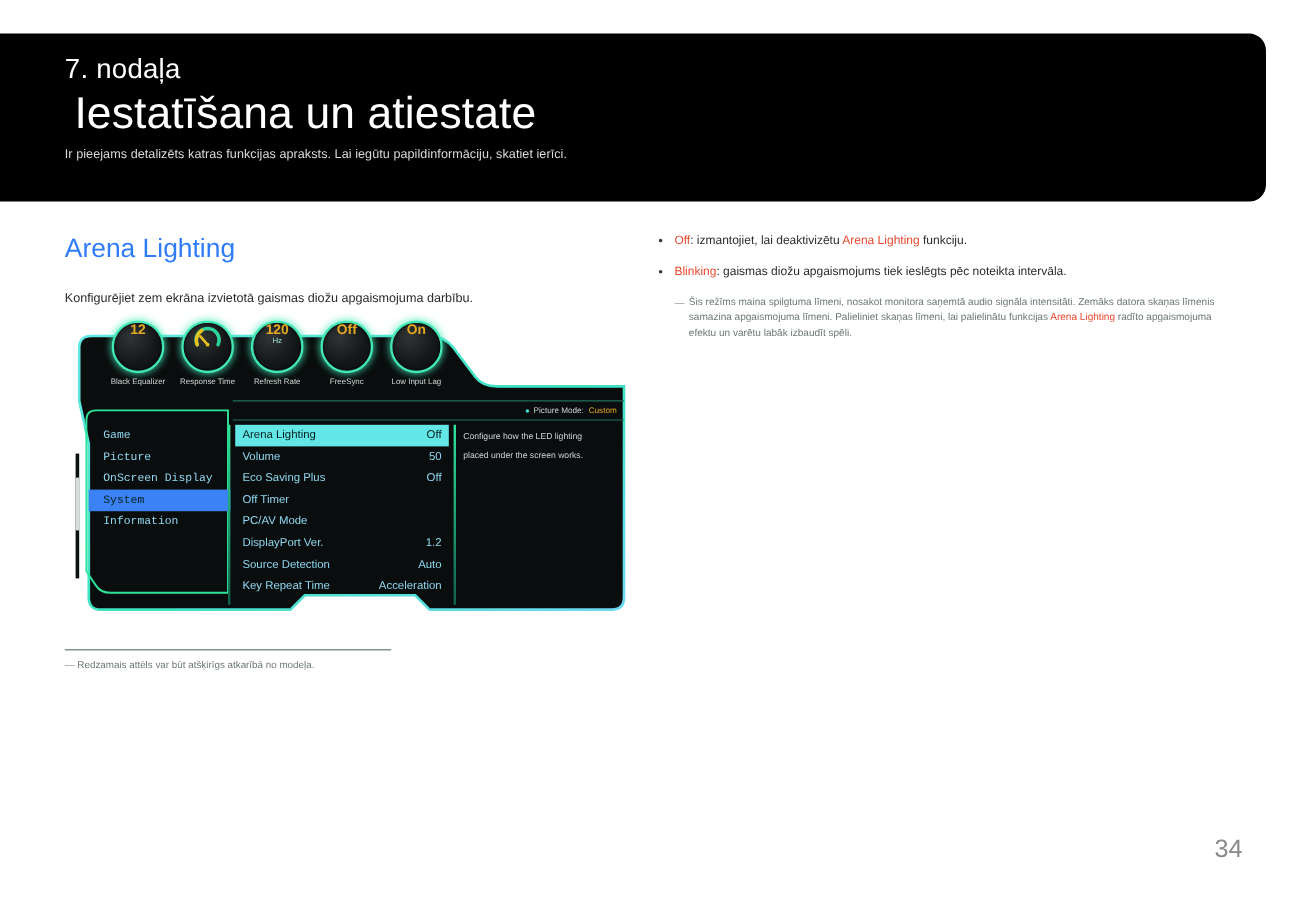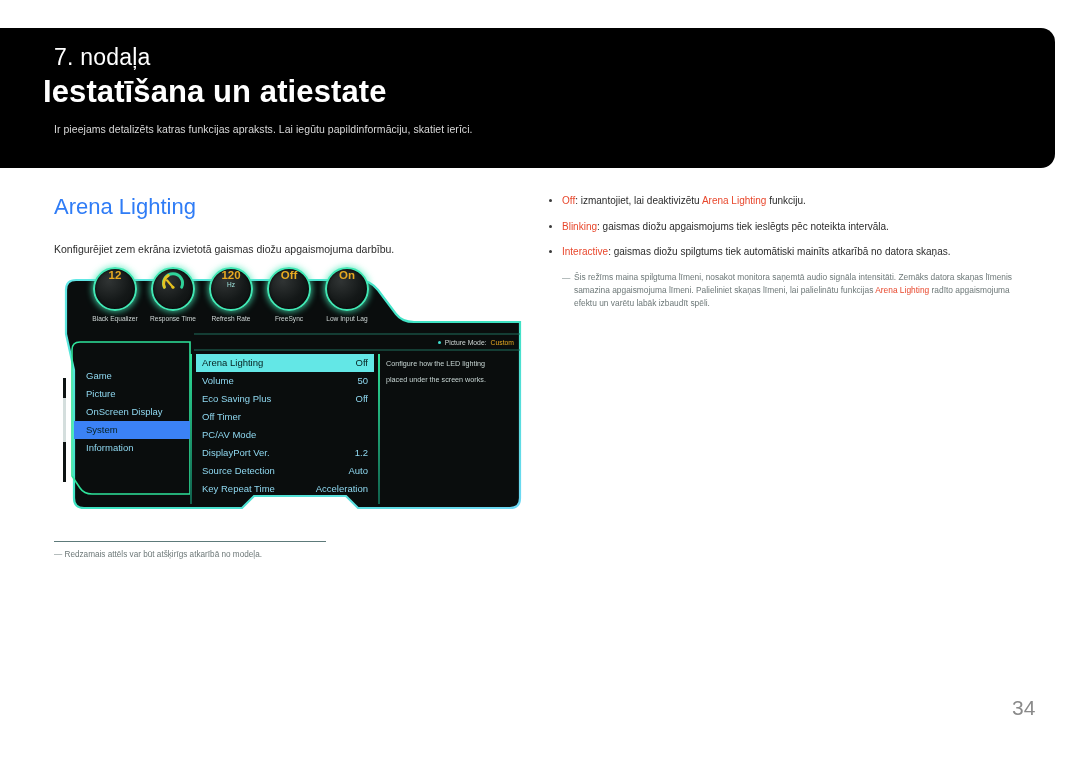--- a/index.html
+++ b/index.html
@@ -17,22 +17,22 @@
     width: 1055px; height: 140px;
     background: #000000;
     border-top-right-radius: 14px;
     border-bottom-right-radius: 14px;
   }
   .chapter {
     position: absolute; left: 54px; top: 16px;
     color: #ffffff; font-size: 23px; font-weight: 400; letter-spacing: .2px;
   }
   .chapter-title {
-    position: absolute; left: 43px; top: 46px;
-    color: #ffffff; font-size: 31px; font-weight: 700; letter-spacing: .1px;
+    position: absolute; left: 62px; top: 46px;
+    color: #ffffff; font-size: 37px; font-weight: 400; letter-spacing: .1px;
   }
   .chapter-sub {
     position: absolute; left: 54px; top: 95px;
     color: #d9d9d9; font-size: 10.5px; letter-spacing: .05px;
   }
 
   
   .section-title {
     position: absolute; left: 54px; top: 194px;
     color: #2f7cf6; font-size: 22px; font-weight: 400;
@@ -72,21 +72,21 @@
     display: flex; align-items: center; justify-content: flex-end;
     padding-right: 10px; gap: 4px;
   }
   .pm-dot { width: 3px; height: 3px; border-radius: 50%; background: #3ee0d2; }
   .pm-label { color: #cfd7d6; font-size: 6.8px; }
   .pm-value { color: #e7a921; font-size: 6.8px; }
 
   .menu-wrap { position: absolute; left: 0; top: 18px; width: 462px; height: 164px; }
 
   .col-left {
-    position: absolute; left: 12px; top: 15px; width: 118px;
+    position: absolute; left: 12px; top: 2px; width: 118px; font-family: Liberation Mono, monospace;
   }
   .mi {
     height: 18px; line-height: 18px; padding-left: 12px;
     color: #8fd8f0; font-size: 9.5px; white-space: nowrap;
   }
   .mi.sel { background: #3b82f6; color: #06201f; font-weight: 400; }
 
   .sep-left {
     position: absolute; left: 128px; top: 2px; width: 1.5px; height: 150px;
     background: linear-gradient(#2ee39a, #10604c);
@@ -314,24 +314,20 @@
     <div class="bullet-row">
       <span class="dot"></span>
       <span class="kw">Off</span><span>: izmantojiet, lai deaktivizētu </span><span class="kw">Arena Lighting</span><span> funkciju.</span>
     </div>
 
     <div class="bullet-row">
       <span class="dot"></span>
       <span class="kw">Blinking</span><span>: gaismas diožu apgaismojums tiek ieslēgts pēc noteikta intervāla.</span>
     </div>
 
-    <div class="bullet-row">
-      <span class="dot"></span>
-      <span class="kw">Interactive</span><span>: gaismas diožu spilgtums tiek automātiski mainīts atkarībā no datora skaņas.</span>
-    </div>
 
     <div class="note-row">
       <span class="ndash">―</span><span>Šis režīms maina spilgtuma līmeni, nosakot monitora saņemtā audio signāla intensitāti. Zemāks datora skaņas līmenis samazina apgaismojuma līmeni. Palieliniet skaņas līmeni, lai palielinātu funkcijas </span><span class="kw">Arena Lighting</span><span> radīto apgaismojuma efektu un varētu labāk izbaudīt spēli.</span>
     </div>
   </div>
 
   <div class="page-num">34</div>
 
 </div>
 

